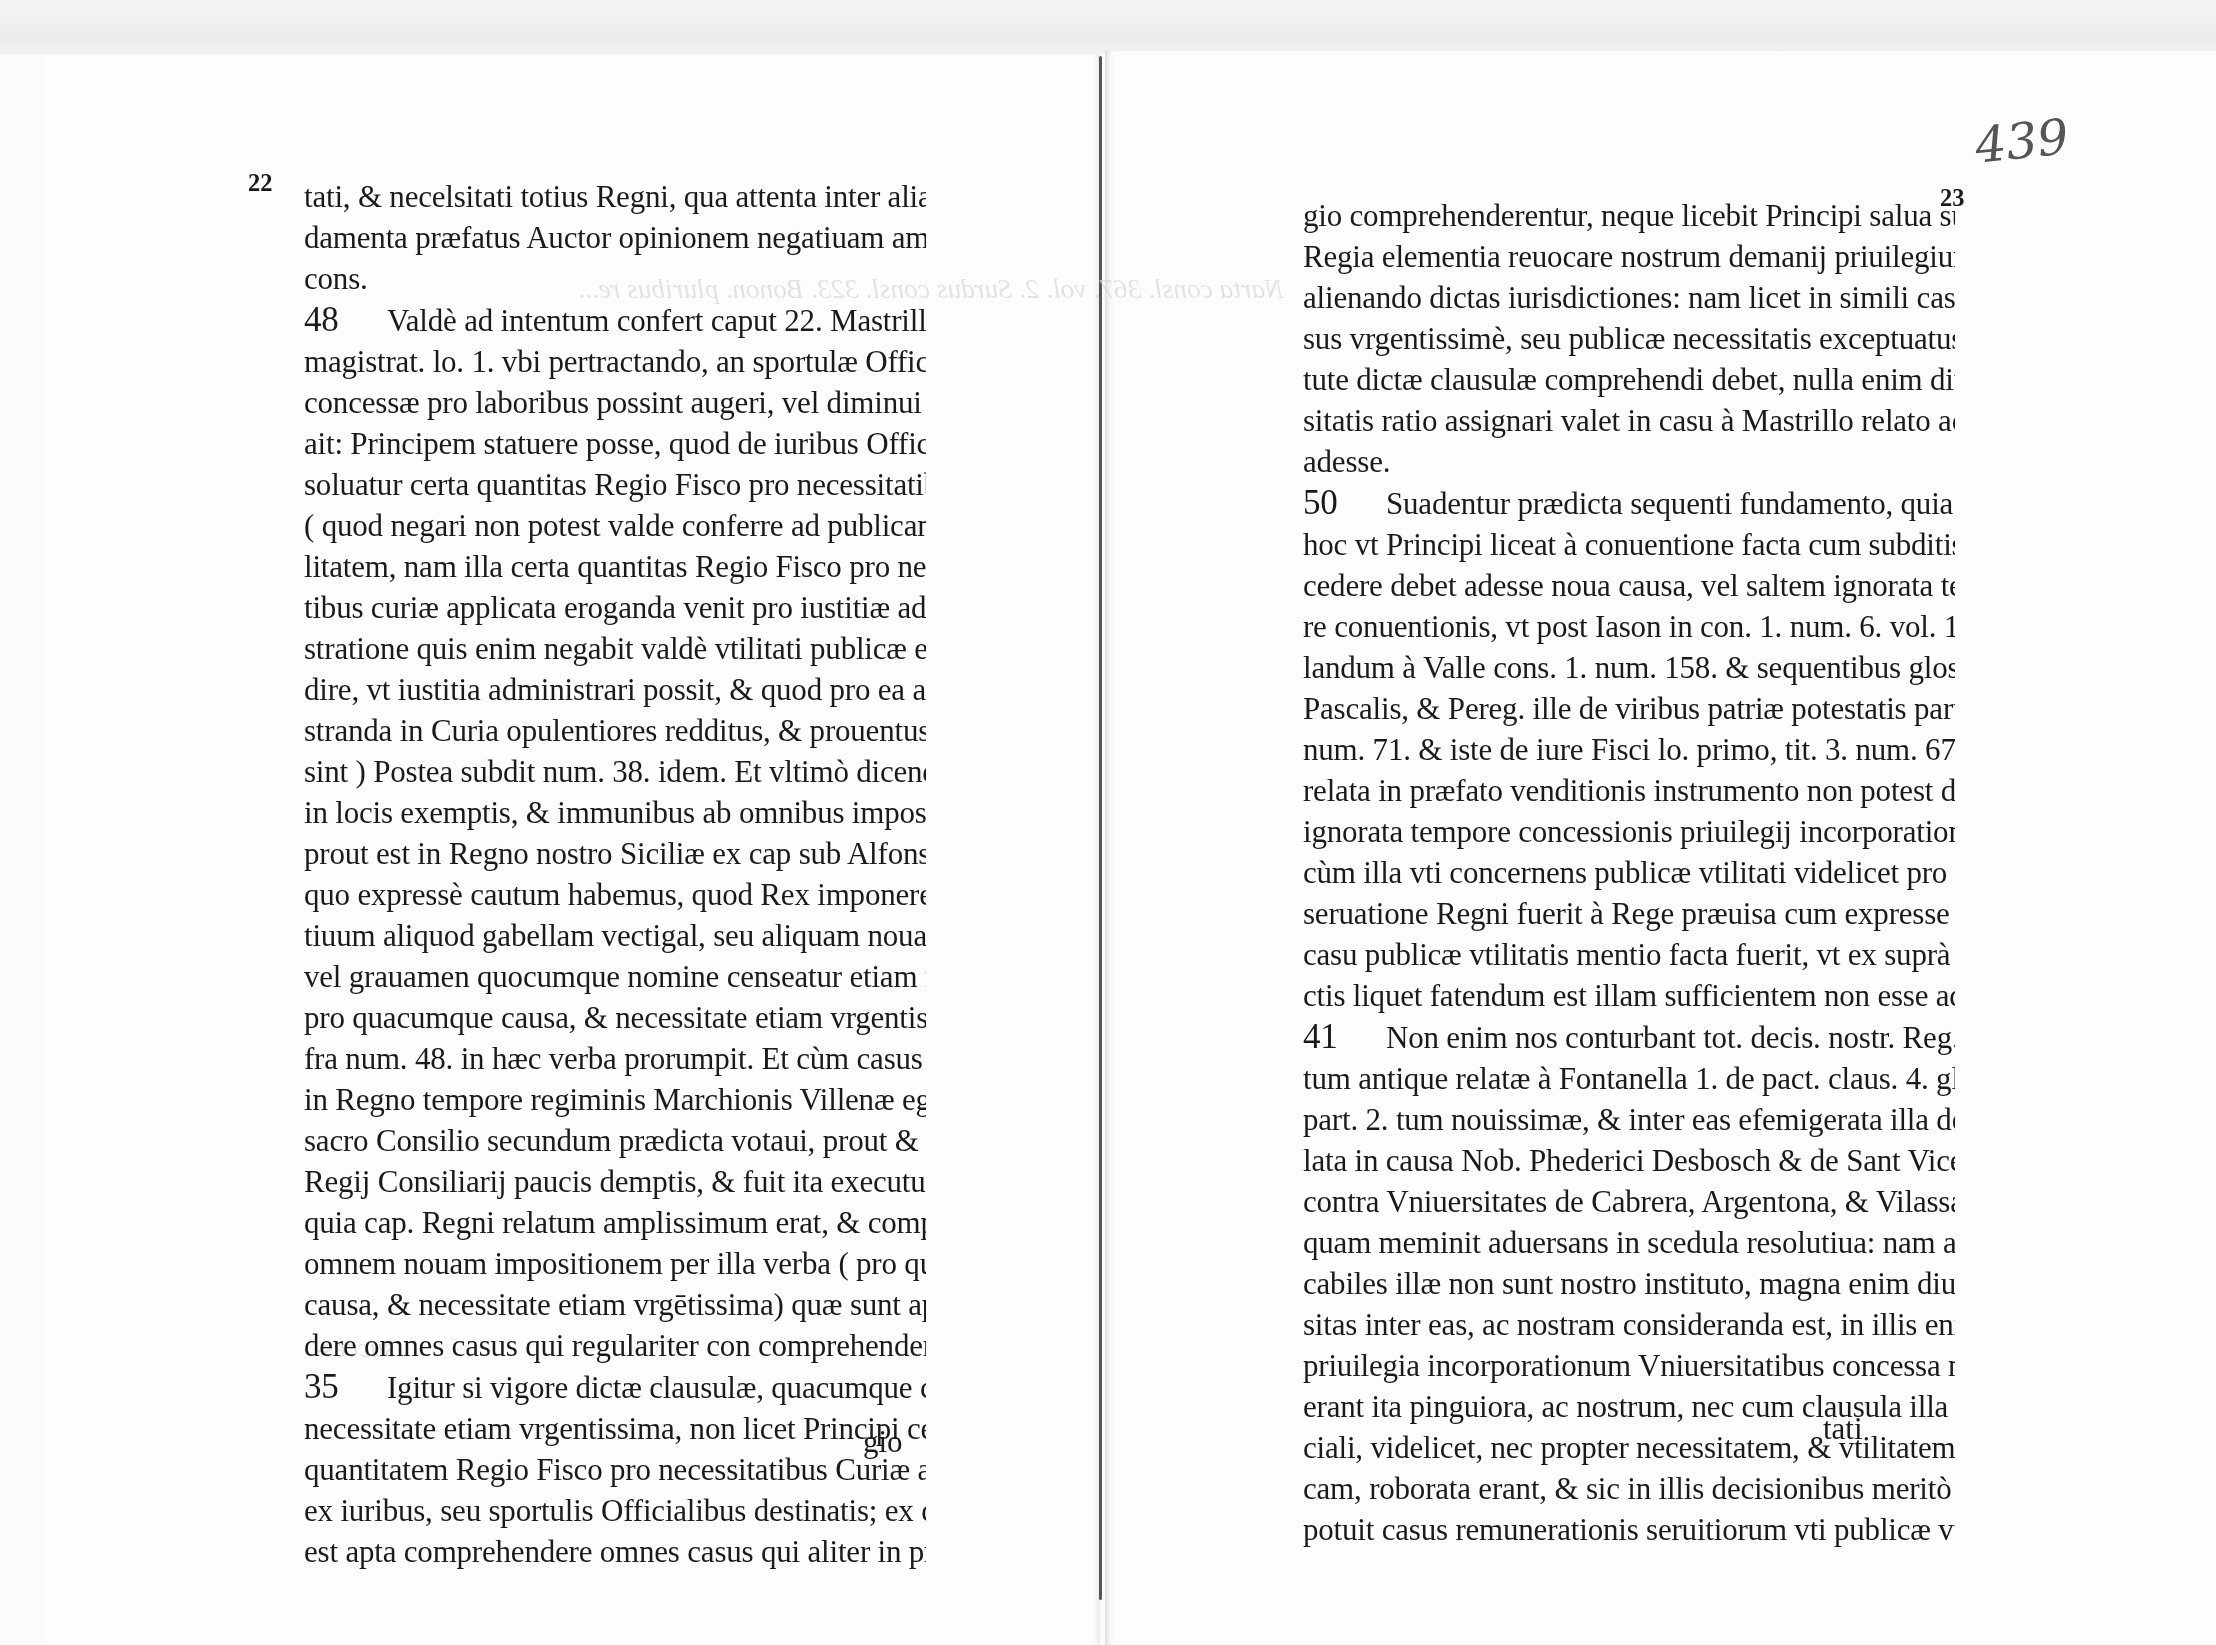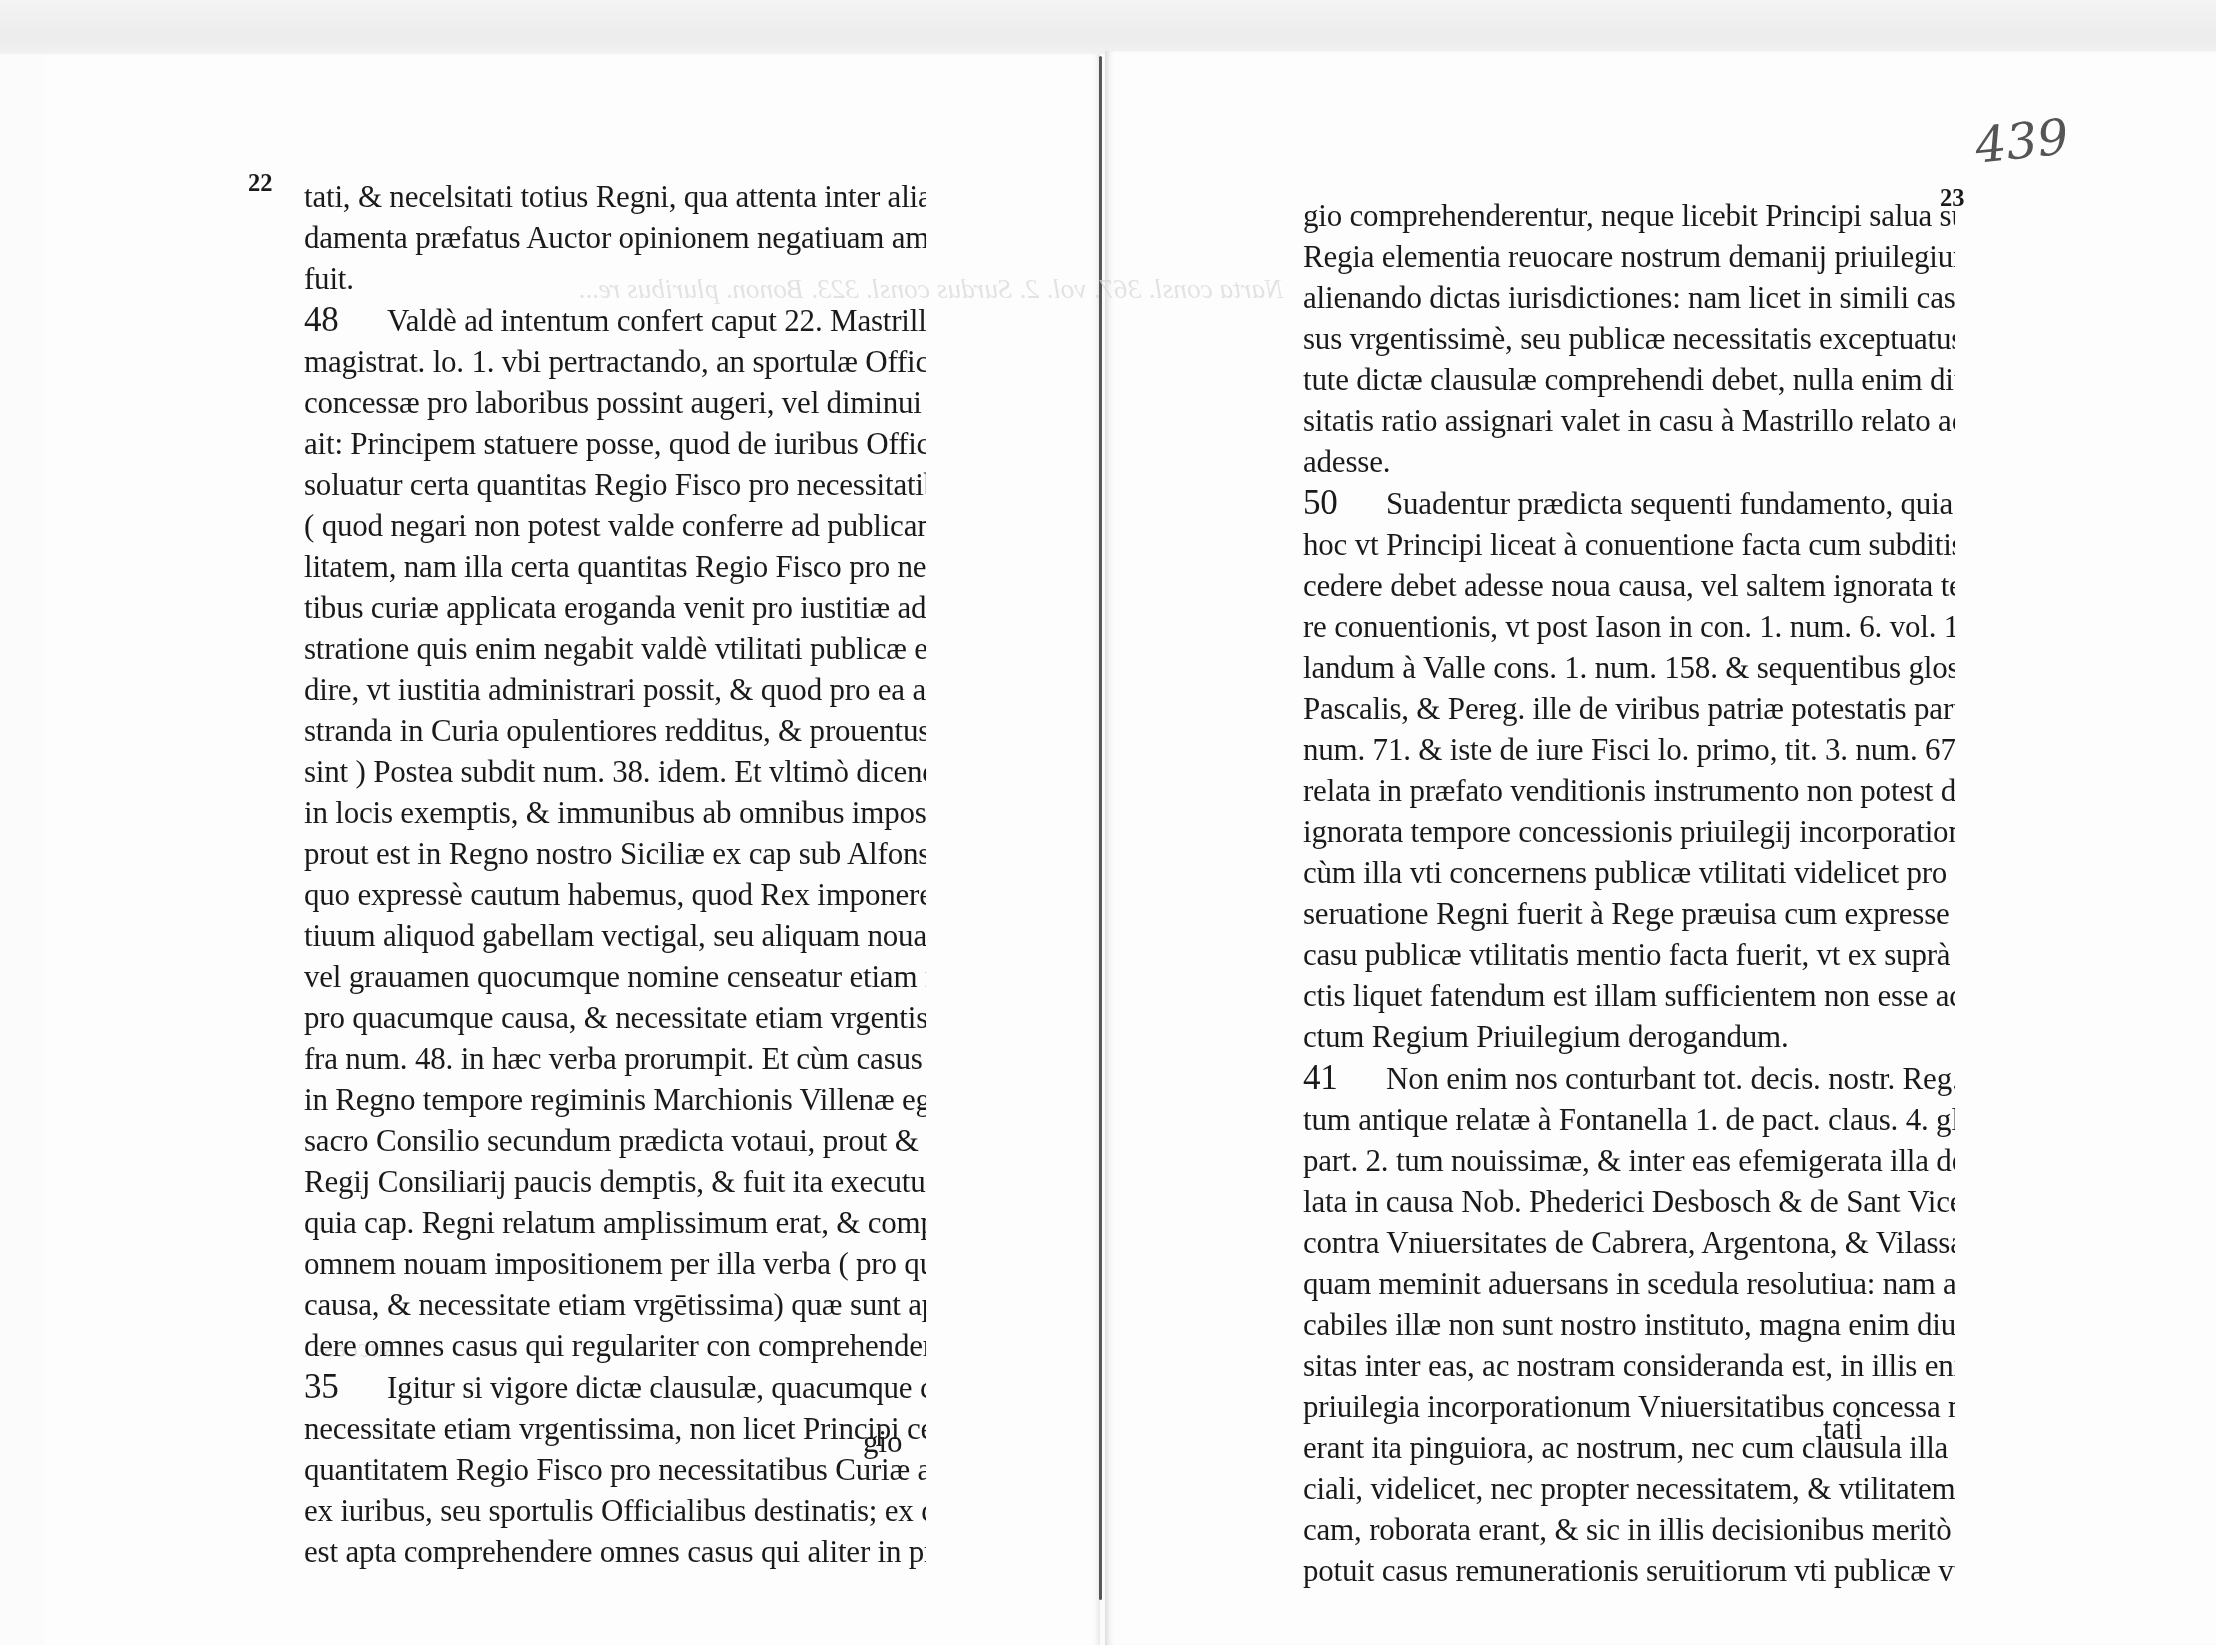--- a/index.html
+++ b/index.html
@@ -61,21 +61,21 @@
   <div class="page page-right"></div>
   <div class="gutter-line"></div>
 
   <div class="ghost" style="left:578px; top:274px;">Narta consl. 367. vol. 2. Surdus consl. 323. Bonon. pluribus re...</div>
   <div class="ghost" style="left:314px; top:1333px;">succes-</div>
 
   <div class="folio" style="left:248px; top:169px;">22</div>
   <div class="text-block left-block" id="left-text">
       <span class="line"><span>tati, &amp; necelsitati totius Regni, qua attenta inter alia fun-</span></span>
       <span class="line"><span>damenta præfatus Auctor opinionem negatiuam amplexus</span></span>
-      <span class="line last"><span>fuit.</span></span>
+      <span class="line last"><span>cons.</span></span>
       <span class="line"><span class="num">48</span><span>Valdè ad intentum confert caput 22. Mastrilli de</span></span>
       <span class="line"><span>magistrat. lo. 1. vbi pertractando, an sportulæ Officialibus</span></span>
       <span class="line"><span>concessæ pro laboribus possint augeri, vel diminui num. 32.</span></span>
       <span class="line"><span>ait: Principem statuere posse, quod de iuribus Officialibus taxatis</span></span>
       <span class="line"><span>soluatur certa quantitas Regio Fisco pro necessitatibus Curiæ.</span></span>
       <span class="line"><span>( quod negari non potest valde conferre ad publicam vti-</span></span>
       <span class="line"><span>litatem, nam illa certa quantitas Regio Fisco pro necessita-</span></span>
       <span class="line"><span>tibus curiæ applicata eroganda venit pro iustitiæ admini-</span></span>
       <span class="line"><span>stratione quis enim negabit valdè vtilitati publicæ expe-</span></span>
       <span class="line"><span>dire, vt iustitia administrari possit, &amp; quod pro ea admini-</span></span>
@@ -119,21 +119,20 @@
       <span class="line"><span>re conuentionis, vt post Iason in con. 1. num. 6. vol. 1. &amp; Ro-</span></span>
       <span class="line"><span>landum à Valle cons. 1. num. 158. &amp; sequentibus glos. 2. docent</span></span>
       <span class="line"><span>Pascalis, &amp; Pereg. ille de viribus patriæ potestatis part. 1. cap. 1.</span></span>
       <span class="line"><span>num. 71. &amp; iste de iure Fisci lo. primo, tit. 3. num. 67. sed causa</span></span>
       <span class="line"><span>relata in præfato venditionis instrumento non potest dici</span></span>
       <span class="line"><span>ignorata tempore concessionis priuilegij incorporationis</span></span>
       <span class="line"><span>cùm illa vti concernens publicæ vtilitati videlicet pro con-</span></span>
       <span class="line"><span>seruatione Regni fuerit à Rege præuisa cum expresse de</span></span>
       <span class="line"><span>casu publicæ vtilitatis mentio facta fuerit, vt ex suprà di-</span></span>
       <span class="line"><span>ctis liquet fatendum est illam sufficientem non esse ad di-</span></span>
-      <span class="line last"><span>ctum Regium Priuilegium derogandum.</span></span>
       <span class="line"><span class="num">41</span><span>Non enim nos conturbant tot. decis. nostr. Reg. Sen.</span></span>
       <span class="line"><span>tum antique relatæ à Fontanella 1. de pact. claus. 4. glos. 10.</span></span>
       <span class="line"><span>part. 2. tum nouissimæ, &amp; inter eas efemigerata illa decis.</span></span>
       <span class="line"><span>lata in causa Nob. Phederici Desbosch &amp; de Sant Vicens,</span></span>
       <span class="line"><span>contra Vniuersitates de Cabrera, Argentona, &amp; Vilassar,</span></span>
       <span class="line"><span>quam meminit aduersans in scedula resolutiua: nam appli-</span></span>
       <span class="line"><span>cabiles illæ non sunt nostro instituto, magna enim diuer-</span></span>
       <span class="line"><span>sitas inter eas, ac nostram consideranda est, in illis enim</span></span>
       <span class="line"><span>priuilegia incorporationum Vniuersitatibus concessa non</span></span>
       <span class="line"><span>erant ita pinguiora, ac nostrum, nec cum clausula illa spe-</span></span>

